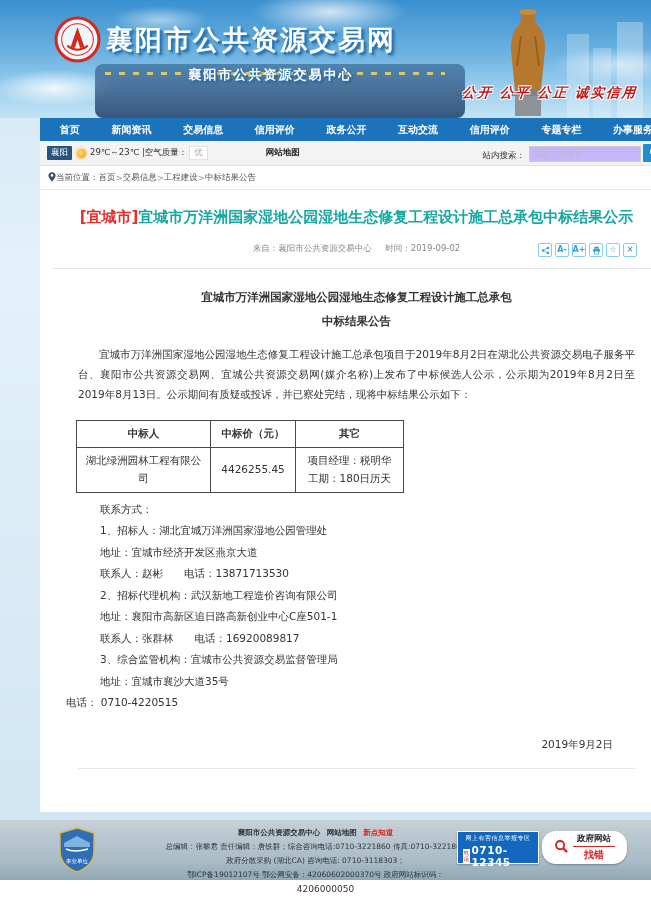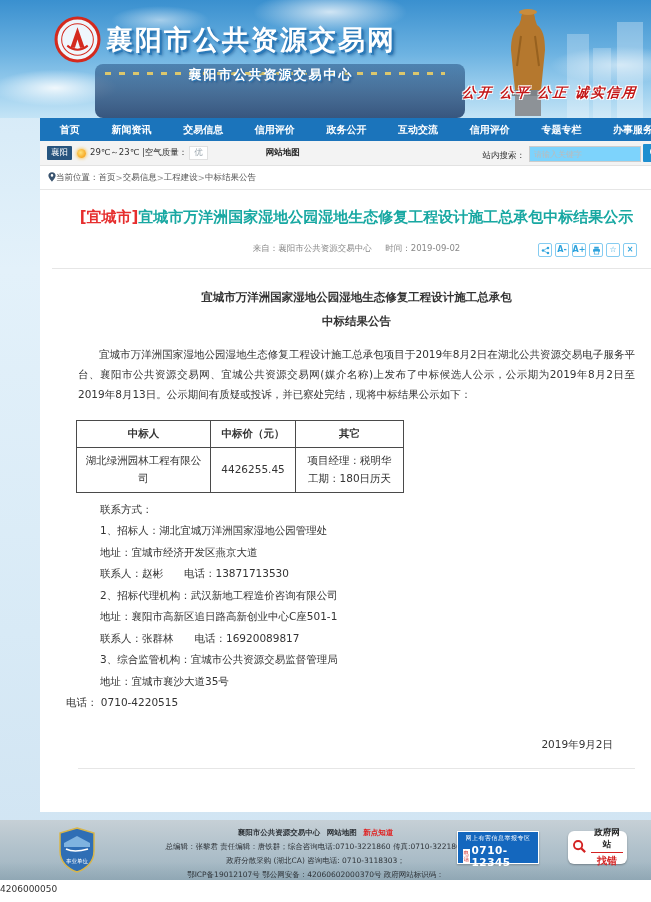--- a/index.html
+++ b/index.html
@@ -59,21 +59,21 @@
 
   
   .infobar { height:25px; background:#f3f3f3; border-bottom:1px solid #e2e2e2; display:flex; align-items:center; padding:0 7px; font-size:8.5px; color:#333; }
   .city { font-weight:normal; color:#fff; background:#27547e; padding:1px 4px; border-radius:1px; font-size:8.5px; }
   .sun { width:9px; height:9px; border-radius:50%; margin:0 4px 0 5px;
          background:radial-gradient(circle at 40% 40%, #ffe27a, #f7a823 70%); box-shadow:0 0 3px 1px rgba(250,190,60,.7); }
   .air-box { background:#fff; border:1px solid #e0e0e0; color:#9aa5ad; padding:0 4px; margin-left:2px; }
   .sitemap { font-weight:bold; margin-left:58px; color:#222; cursor:pointer; }
   .searchwrap { margin-left:auto; display:flex; align-items:flex-end; }
   .search-label { margin-right:4px; }
-  .search-input { width:112px; height:16px; border:1px solid #ccc; background:#7dd3fc; font-size:8px; padding:4px 4px; color:#555; }
+  .search-input { width:112px; height:16px; border:1px solid #ccc; background:#c4b5fd; font-size:8px; padding:4px 4px; color:#555; }
   .search-input::placeholder { color:#bbb; }
   .search-btn { width:23px; height:18px; background:#1e8fd0; border:none; margin-left:2px; display:flex; align-items:center; justify-content:center; cursor:pointer; border-radius:1px; }
 
   
   .card { background:#fff; height:646px; position:relative; overflow:hidden; }
   .breadcrumb { display:flex; align-items:center; padding:6px 8px 5px; border-bottom:1px solid #e6e6e6; font-size:8.5px; color:#555; }
   .breadcrumb a { color:#555; text-decoration:none; }
   .crumb-sep { color:#999; }
 
   .page-title { padding:15px 28px 4px; text-align:center; font-size:15px; font-weight:bold; line-height:1.6; color:#18a8a2; }
@@ -109,27 +109,27 @@
   .f-name { font-weight:bold; }
   .f-sitemap { font-weight:bold; margin-left:4px; cursor:pointer; }
   .f-hl { color:#e02020; font-weight:bold; margin-left:4px; cursor:pointer; }
   .shield-badge { position:absolute; left:58px; top:7px; width:38px; height:46px; cursor:pointer; }
   .report-badge { position:absolute; right:112px; top:11px; width:82px; height:33px; background:#1467be; border:1px solid #fff;
                   box-shadow:0 1px 2px rgba(0,0,0,.25); cursor:pointer; padding:2px 5px; }
   .rb-top { color:#fff; font-size:6px; text-align:center; white-space:nowrap; letter-spacing:.5px; }
   .rb-bottom { display:flex; align-items:center; justify-content:center; gap:2px; margin-top:1px; }
   .rb-chip { background:#fff; color:#d32f2f; font-size:5.5px; width:8px; line-height:1.15; word-break:break-all; text-align:center; padding:0.5px 0; }
   .rb-num { color:#fff; font-weight:bold; font-size:10.5px; letter-spacing:.5px; }
-  .error-badge { position:absolute; right:24px; top:11px; width:59px; height:33px; background:#fff; border-radius:6px;
-                 box-shadow:0 1px 2px rgba(0,0,0,.3); display:flex; align-items:center; padding:2px 4px; gap:4px; cursor:pointer; }
+  .error-badge { position:absolute; right:24px; top:11px; width:85px; height:33px; background:#fff; border-radius:14px;
+                 box-shadow:0 1px 2px rgba(0,0,0,.3); display:flex; align-items:center; padding:2px 12px; gap:4px; cursor:pointer; }
   .eb-col { text-align:center; flex:1; }
   .eb-1 { font-size:8.5px; font-weight:bold; color:#222; }
   .eb-2 { font-size:10px; font-weight:bold; color:#d42222; border-top:1px solid #d42222; margin-top:1px; padding-top:1px; }
 
-  .bottom-strip { height:22px; background:#fff; text-align:left; font-size:9px; color:#333; padding-top:4px; }
+  .bottom-strip { height:22px; background:#fff; text-align:center; font-size:9px; color:#333; padding-top:4px; }
 </style>
 </head>
 <body>
 
 <div class="banner">
   <div class="banner-water"></div>
   <div class="buildings">
       <i></i>
       <i></i>
       <i></i>

